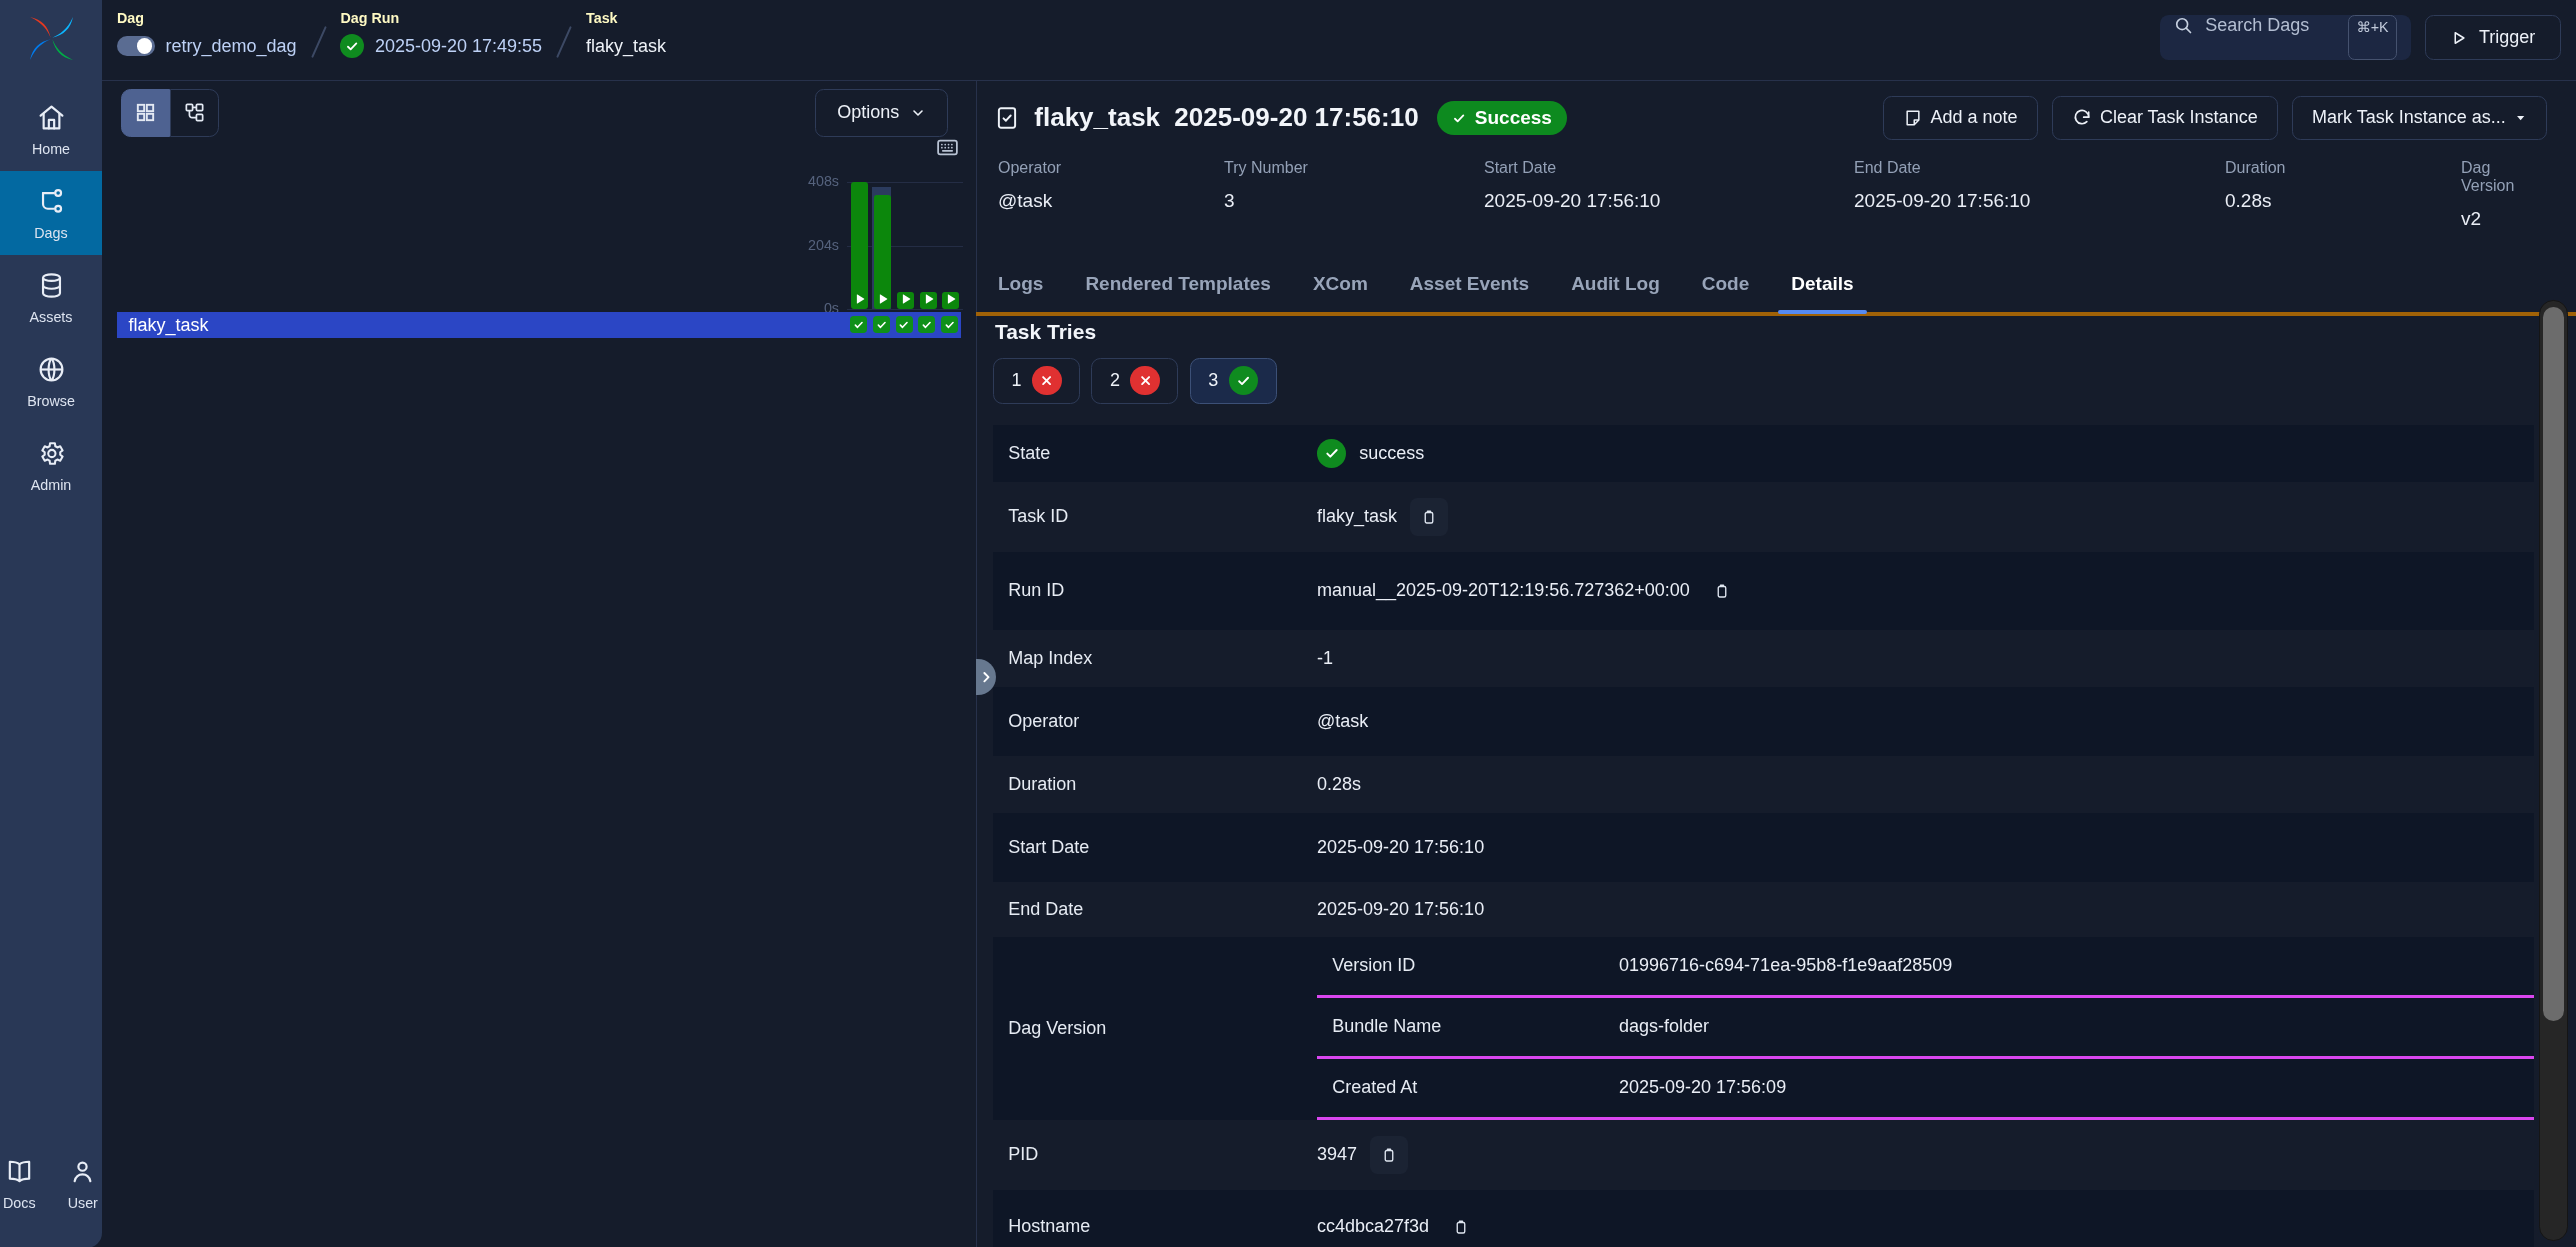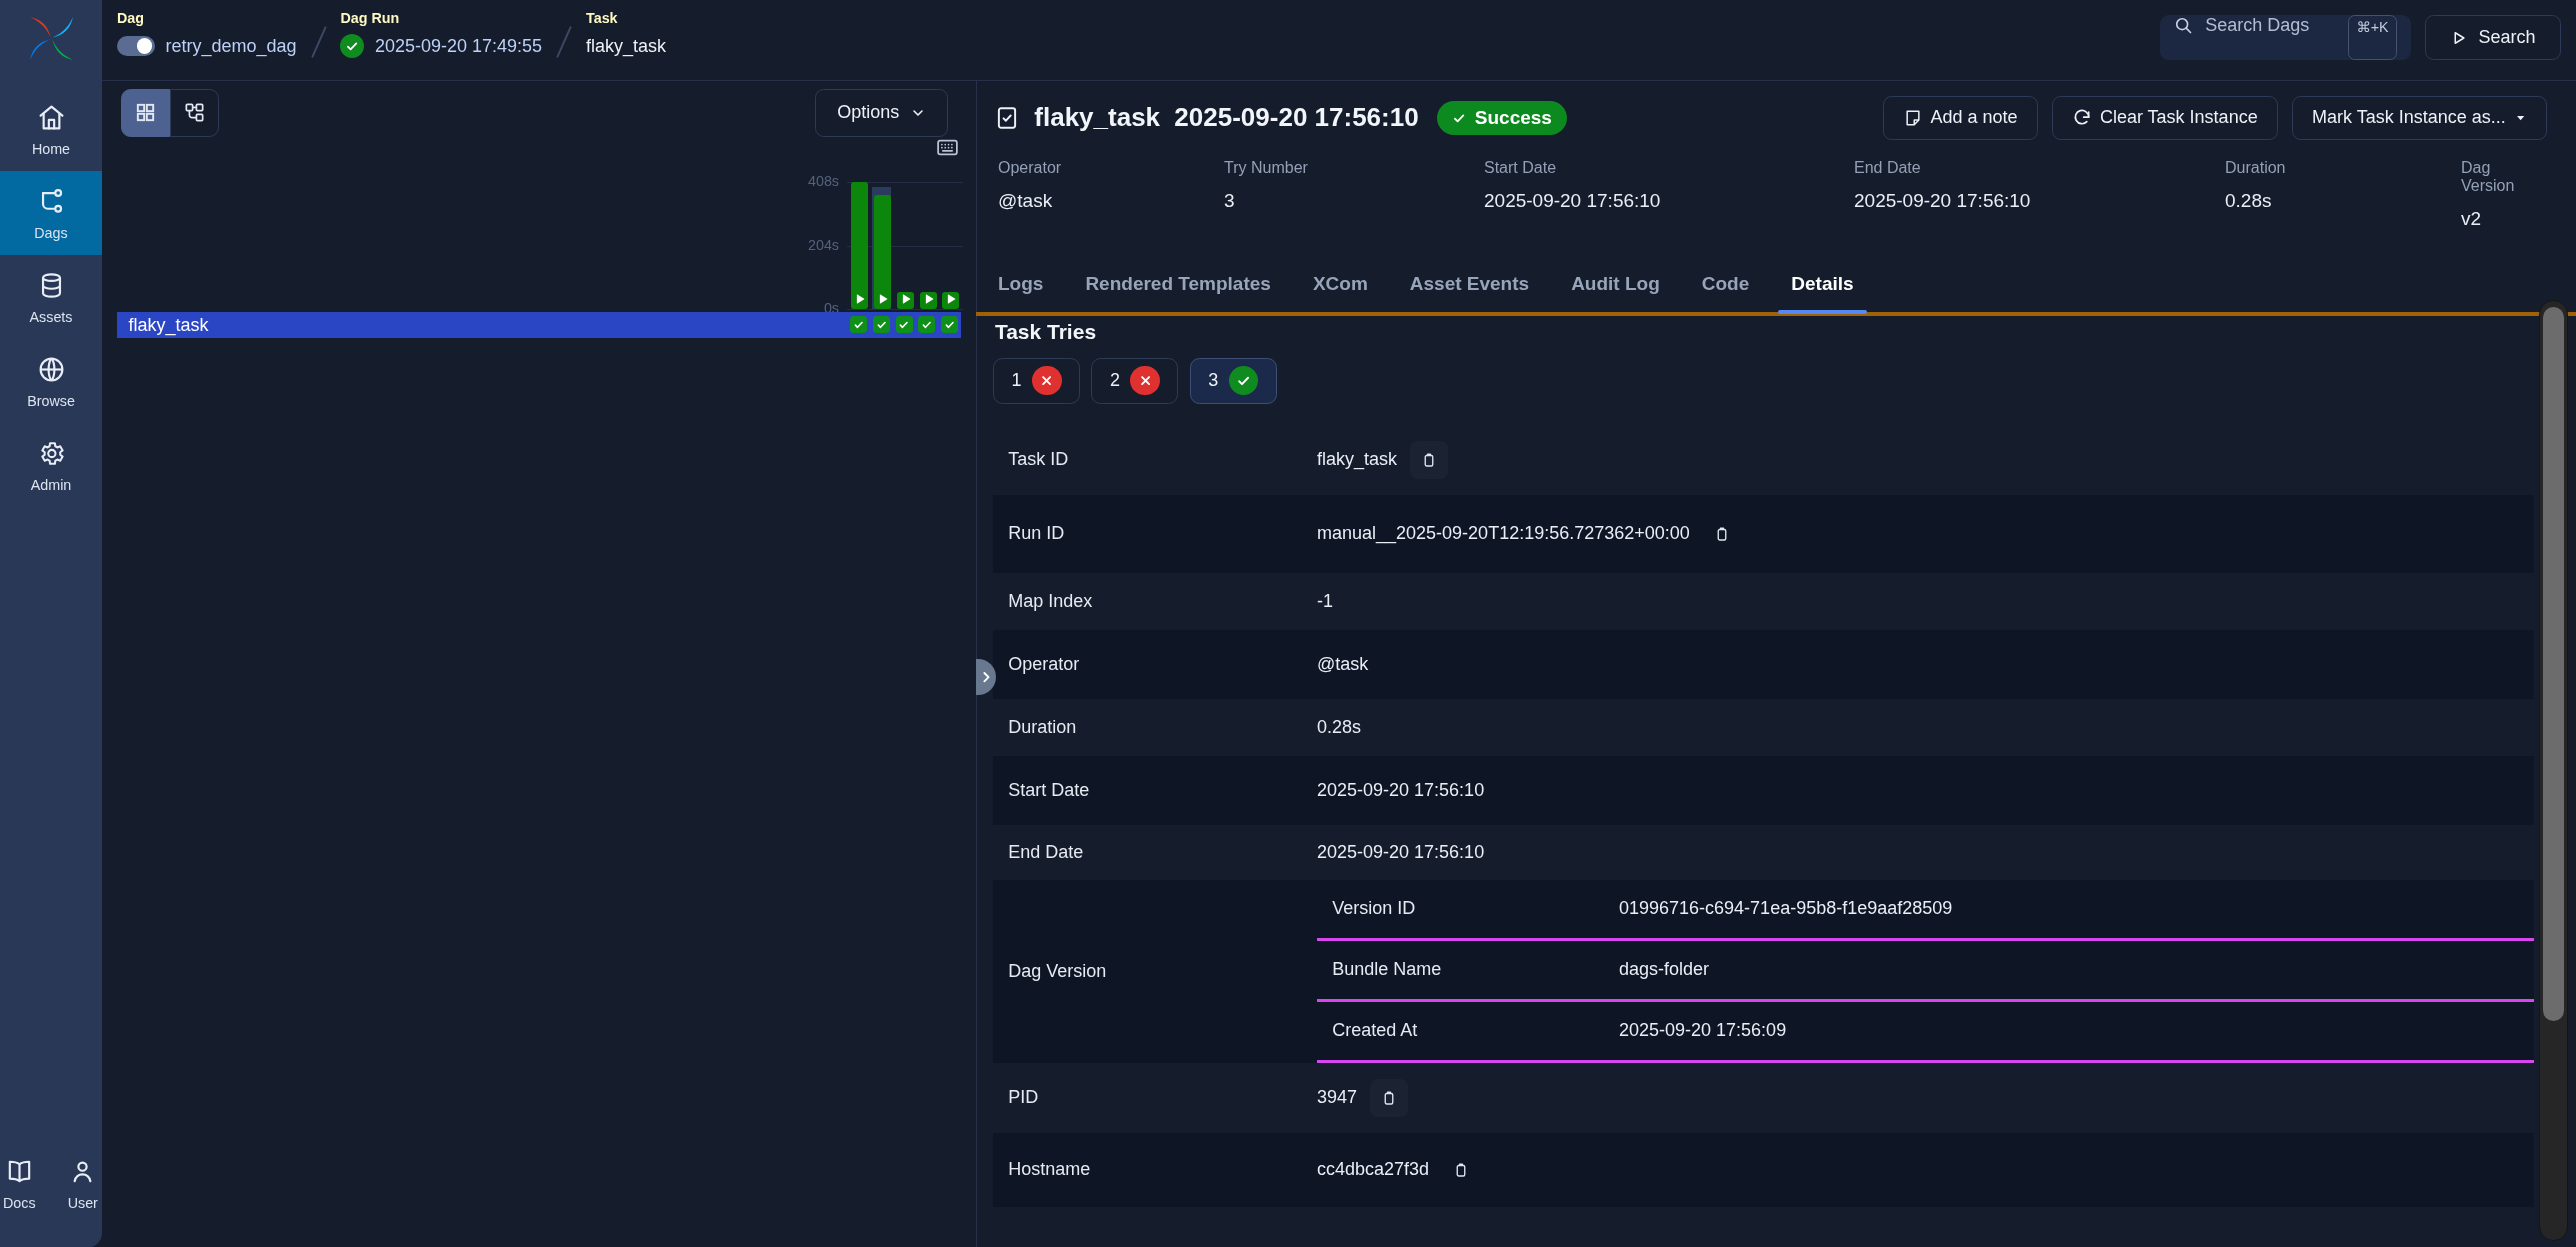--- a/index.html
+++ b/index.html
@@ -207,21 +207,21 @@
           <circle cx="11" cy="11" r="6.5"></circle>
           <path d="M15.8 15.8 21 21"></path>
         </svg>
       <span>Search Dags</span>
       <span class="kbd">⌘+K</span>
     </div>
     <button class="btn-outline trigger-btn">
       <svg width="18" height="18" viewBox="0 0 24 24" fill="none" stroke="currentColor" stroke-width="2" stroke-linejoin="round">
           <path d="M7 5v14l11.5-7z"></path>
         </svg>
-      <span>Search</span>
+      <span>Trigger</span>
     </button>
   </div>
 
   <div class="content-top-line"></div>
   <div class="v-divider"></div>
 
   <section class="grid-panel">
     <div class="view-toggle">
       <button class="vt-btn first">
         <svg width="23" height="23" viewBox="0 0 24 24" fill="none" stroke="currentColor" stroke-width="2">
@@ -420,20 +420,31 @@
           <span>3</span>
           <span class="ci success">
               <svg width="15.2" height="15.2" viewBox="0 0 24 24" fill="none" stroke="#fff" stroke-width="3" stroke-linecap="round" stroke-linejoin="round">
                 <path d="M5 13l4.5 4.5L19 7.5"></path>
               </svg>
             </span>
         </button>
       </div>
 
       <div class="dtable">
+        <div class="trow dark h60">
+          <div class="tkey">State</div>
+          <div class="tval">
+            <span class="cc cc-30">
+                <svg width="16" height="16" viewBox="0 0 24 24" fill="none" stroke="#fff" stroke-width="3" stroke-linecap="round" stroke-linejoin="round">
+                  <path d="M5 13l4.5 4.5L19 7.5"></path>
+                </svg>
+              </span>
+            <span>success</span>
+          </div>
+        </div>
         <div class="trow h74">
           <div class="tkey">Task ID</div>
           <div class="tval">
             <span>flaky_task</span>
             <button class="copy-btn boxed">
                 <svg width="18" height="18" viewBox="0 0 24 24" fill="none" stroke="currentColor" stroke-width="1.8" stroke-linejoin="round">
                   <rect x="7" y="6" width="10" height="14" rx="2"></rect>
                   <path d="M10 6V4.3h4V6"></path>
                 </svg>
               </button>

